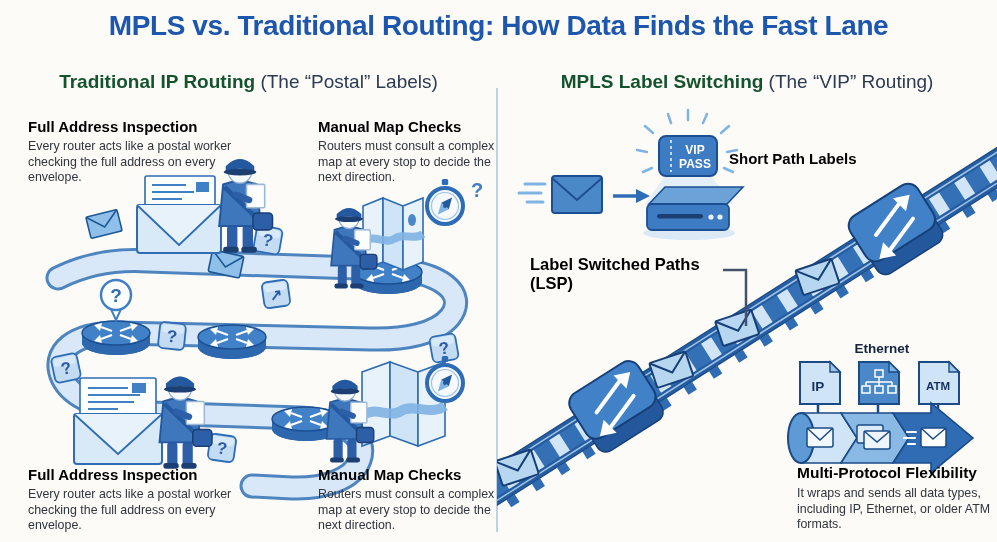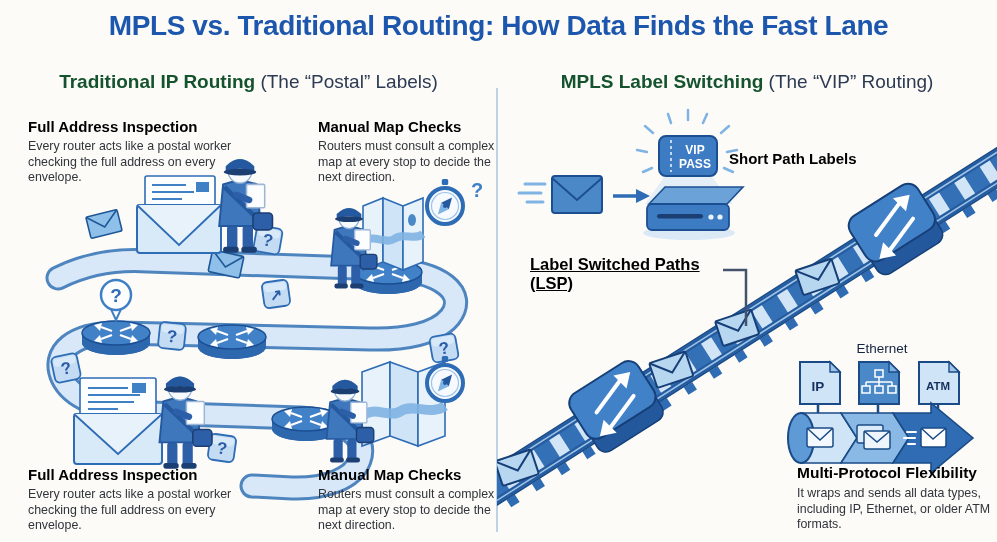--- a/index.html
+++ b/index.html
@@ -17,25 +17,25 @@
   .hdr-left{left:0;width:497px;}
   .hdr-right{left:497px;width:500px;}
   .callout .c-title{font-size:15px;font-weight:bold;color:#000000;margin:0 0 4px 0;}
   .callout .c-body{font-size:12.4px;color:#30343b;line-height:1.26;margin:0;}
   .co-tl{left:28px;top:118px;width:205px;}
   .co-tr{left:318px;top:118px;width:190px;}
   .co-bl{left:28px;top:466px;width:205px;}
   .co-br{left:318px;top:466px;width:178px;}
   .co-short{left:729px;top:126px;width:228px;margin-top:24px;}
   .co-lsp{left:530px;top:255px;width:202px;}
-  .co-lsp .c-title{font-size:16.5px;text-decoration:underline;}
+  .co-lsp .c-title{font-size:16.5px;}
   .co-multi{left:797px;top:464px;width:218px;}
   .co-multi .c-title{font-size:15.5px;}
   .eth-label{left:836px;top:341px;width:92px;text-align:center;
-      font-size:13.5px;font-weight:normal;color:#15233f;}
+      font-size:13.5px;font-weight:bold;color:#15233f;}
   .divider{position:absolute;left:496px;top:88px;width:2px;height:444px;
       background:#bed2e6;z-index:1;}
   text{font-family:"Liberation Sans",sans-serif;}
 </style>
 </head>
 <body>
 
 <div class="canvas">
 
   <svg width="497" height="542" viewBox="0 0 497 542" style="left:0;z-index:2">

